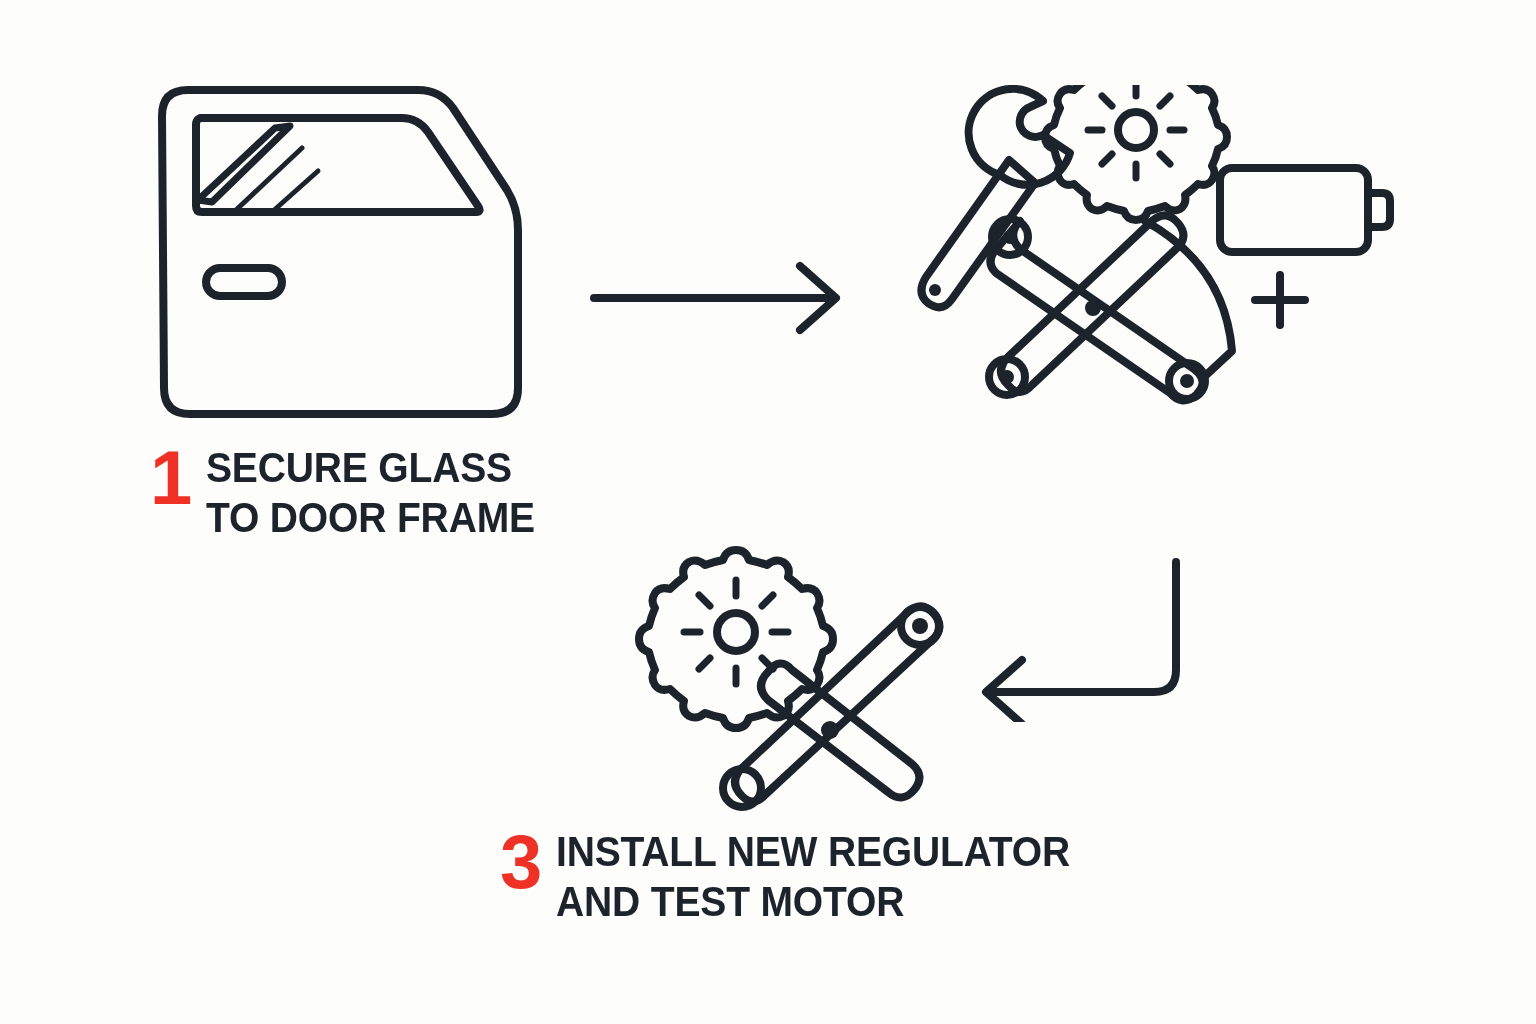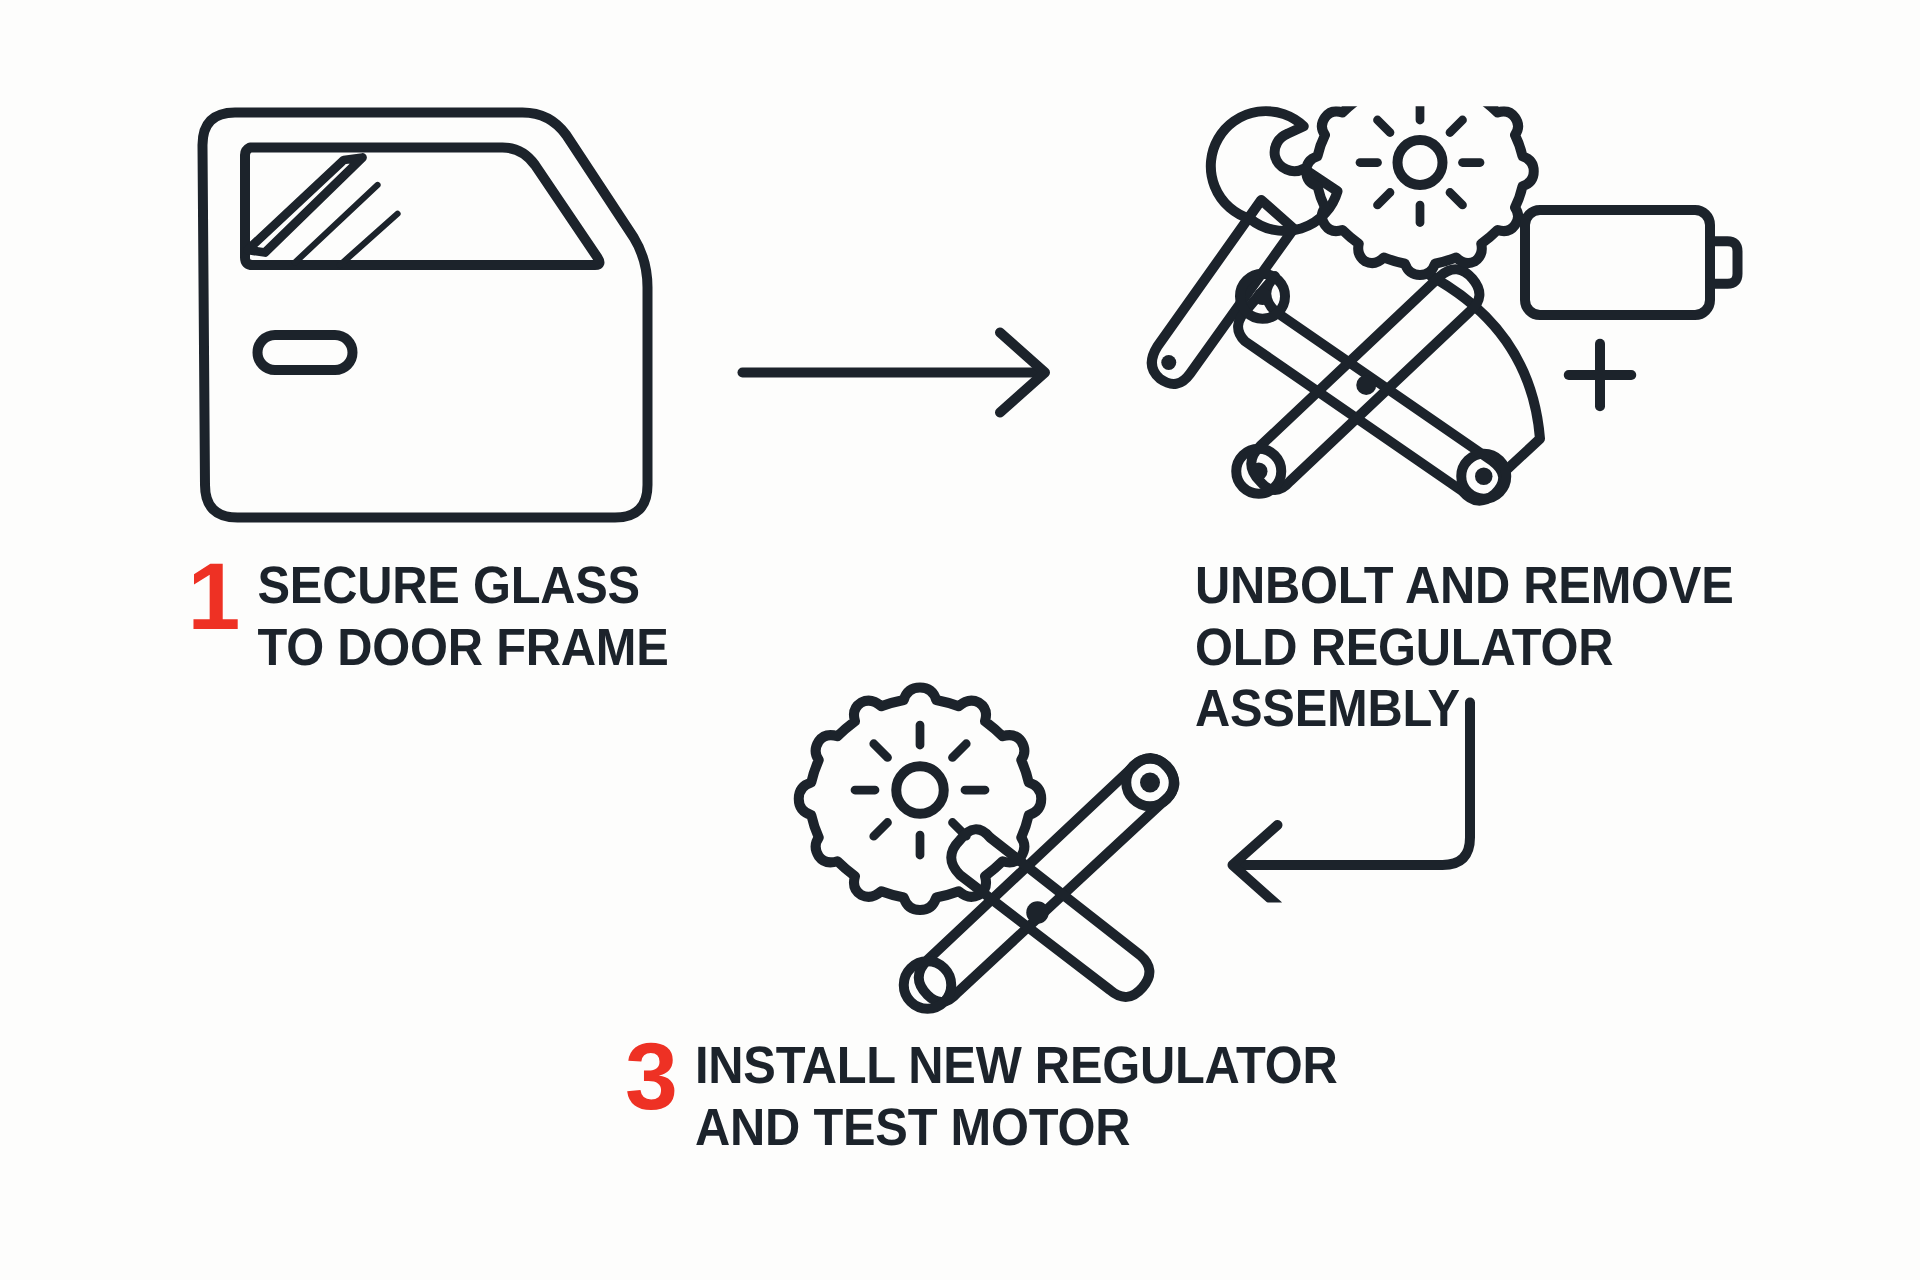--- a/index.html
+++ b/index.html
@@ -200,25 +200,20 @@
         <path class="ink" stroke-width="8" d="M 488 108 L 502 108 Q 510 108 510 116 L 510 134 Q 510 142 502 142 L 488 142"></path>
       </g>
 
       <g>
         <line class="ink" stroke-width="8" x1="400" y1="190" x2="400" y2="240"></line>
         <line class="ink" stroke-width="8" x1="375" y1="215" x2="425" y2="215"></line>
       </g>
     </svg>
   </div>
 
-  <div class="caption cap-2">
-    <span class="step-num"></span>
-    <span class="step-text">UNBOLT AND REMOVE
-OLD REGULATOR ASSEMBLY</span>
-  </div>
 
   <div class="art art-arrow2">
     <svg width="250" height="170" viewBox="0 0 250 170" aria-hidden="true">
       <path class="ink" stroke-width="8" d="M 216 10 L 216 118 Q 216 140 194 140 L 30 140"></path>
       <polyline class="ink" stroke-width="8" points="62,108 26,140 62,172"></polyline>
     </svg>
   </div>
 
   <div class="art art-step3">
     <svg width="350" height="300" viewBox="0 0 350 300" aria-hidden="true">

